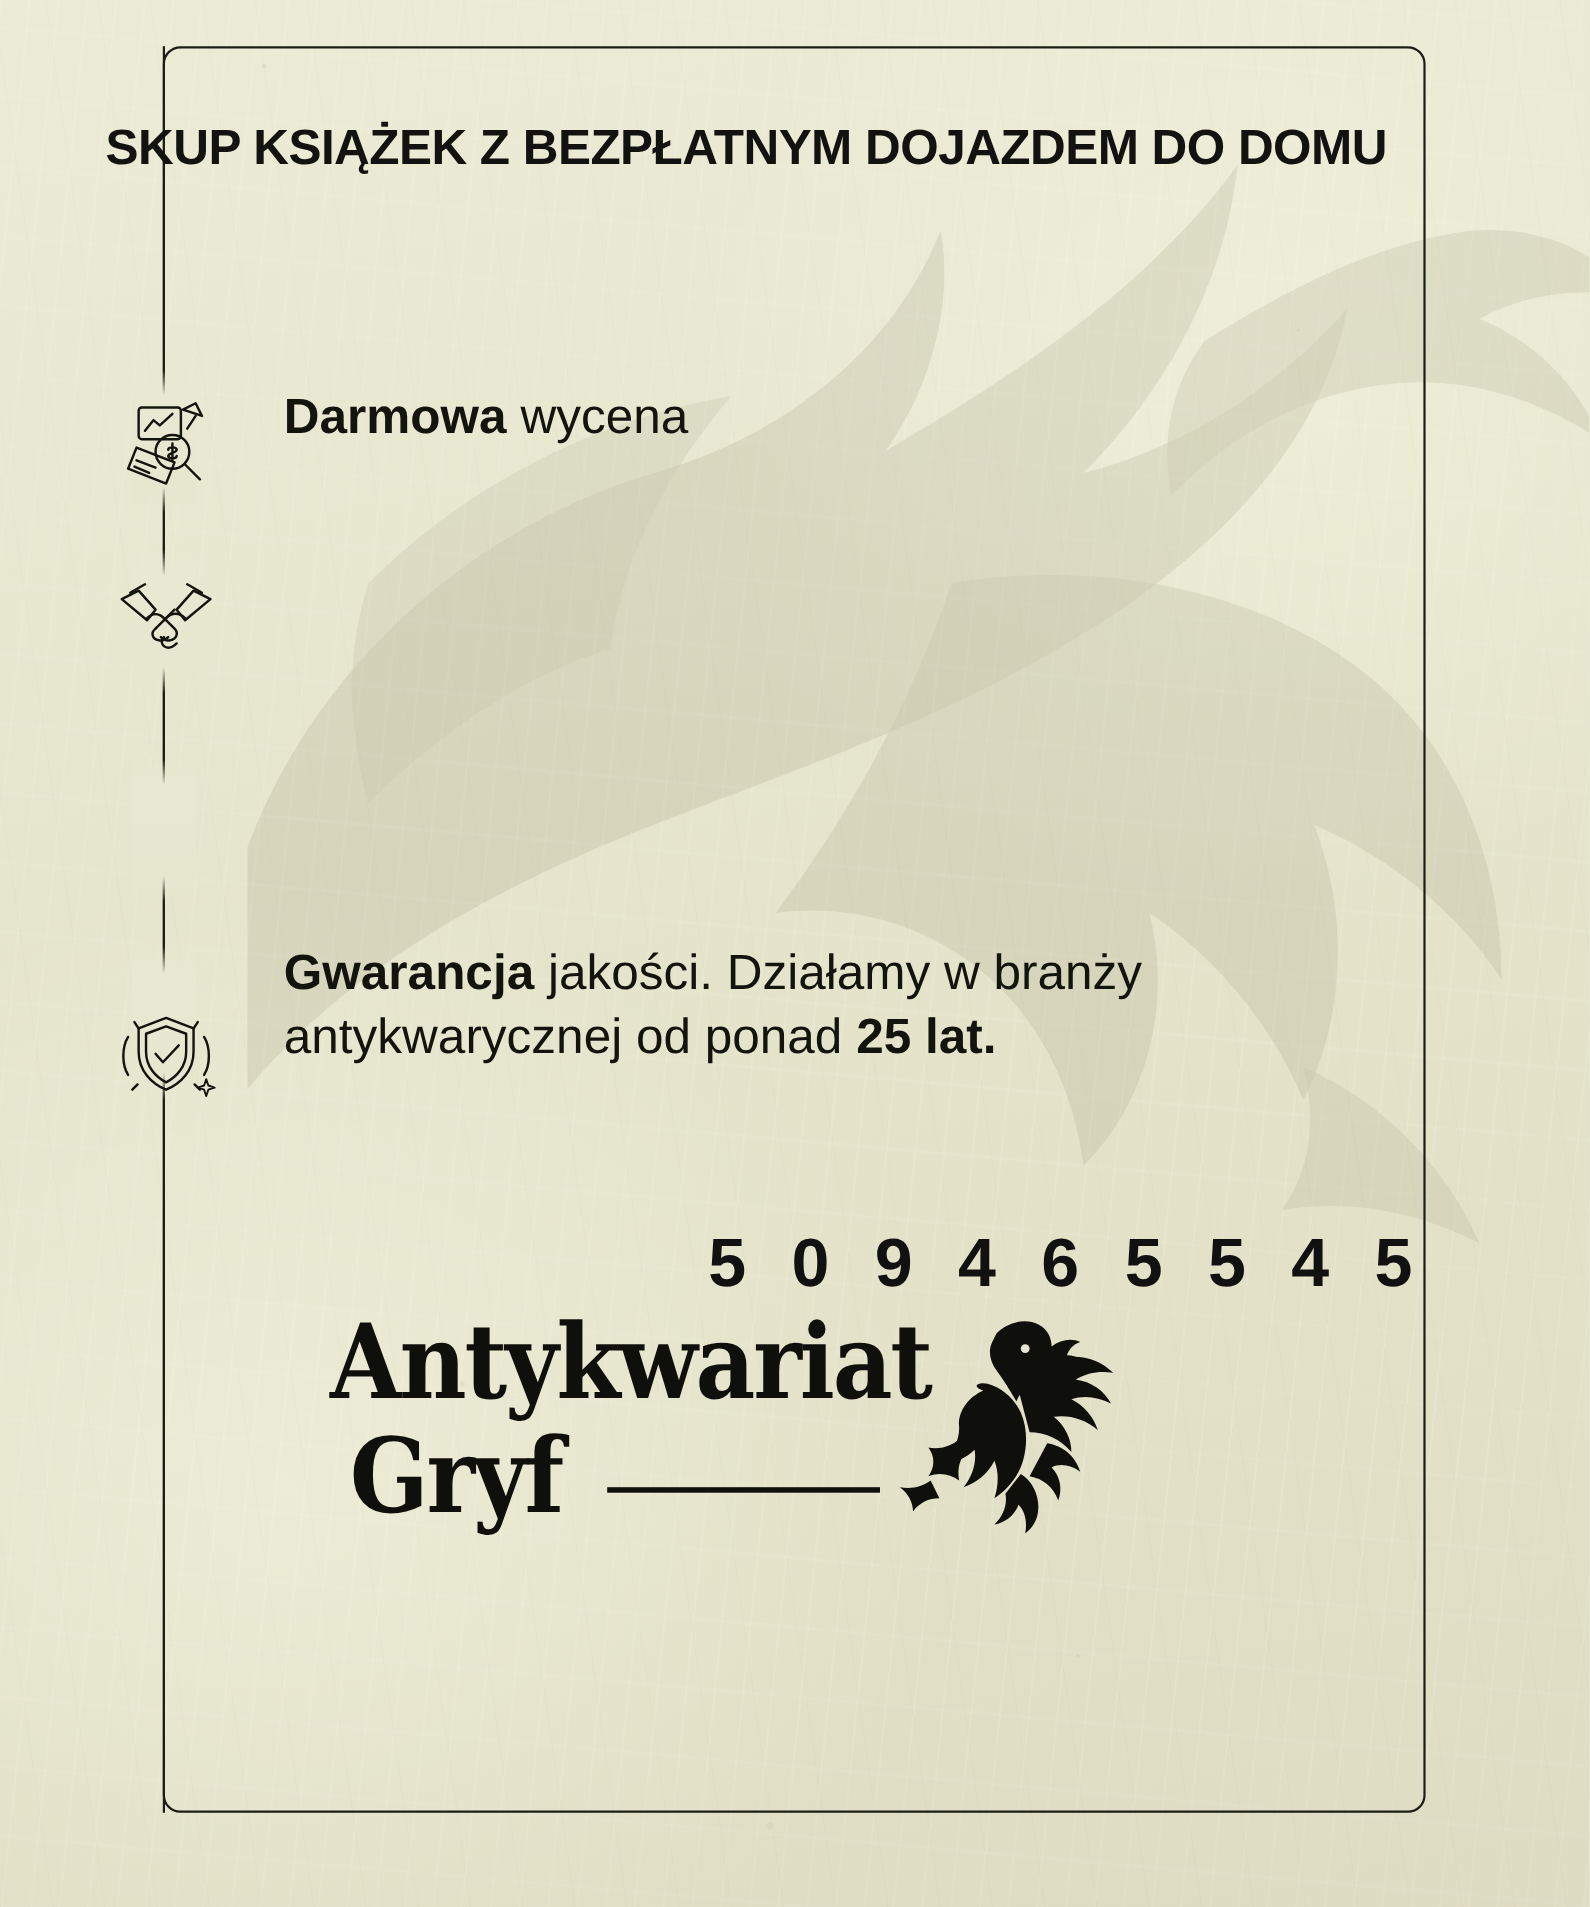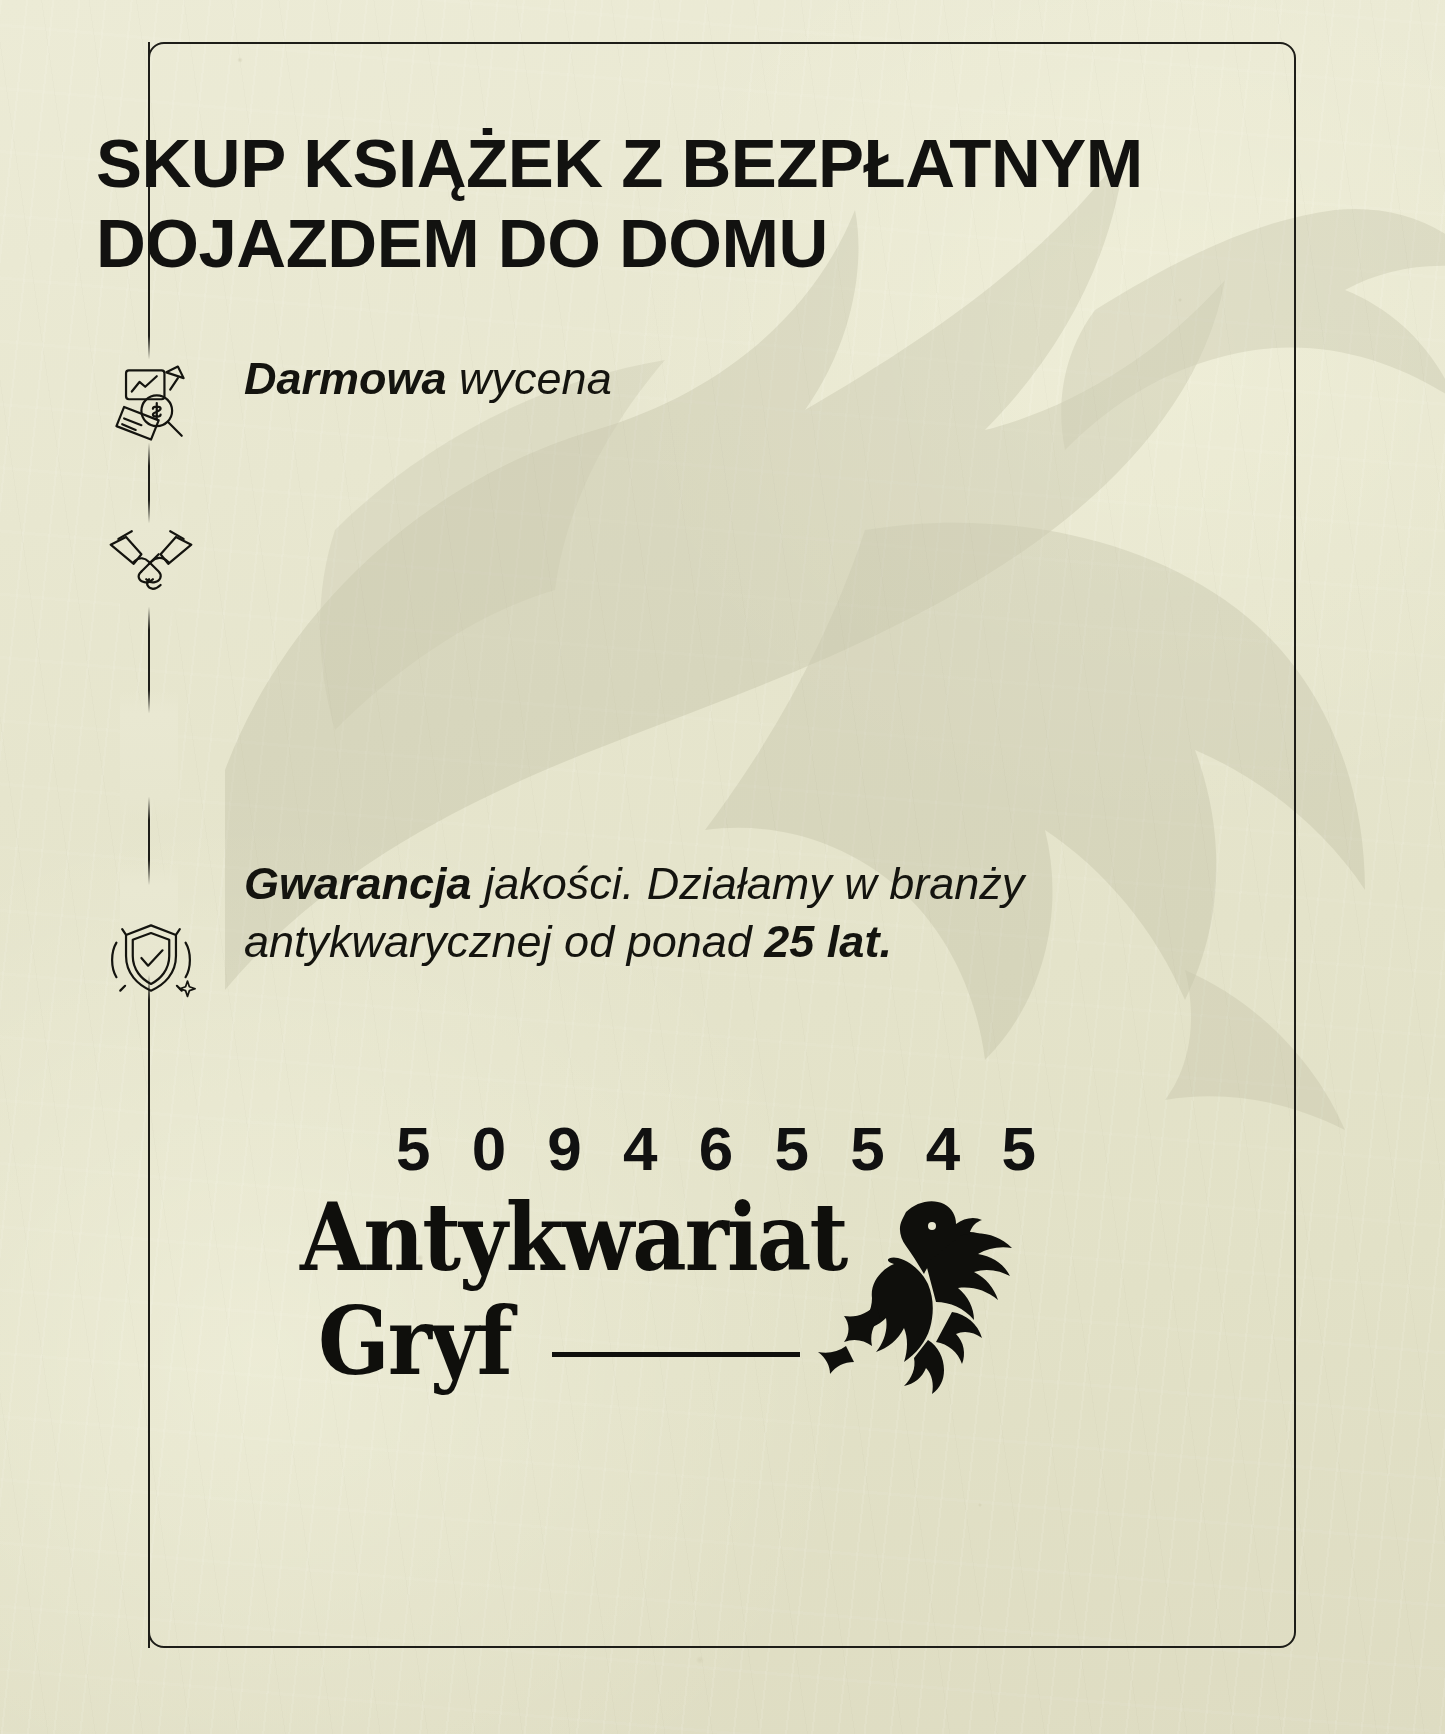--- a/index.html
+++ b/index.html
@@ -74,21 +74,21 @@
     box-sizing: border-box;
   }
 
   #heading {
     position: absolute;
     left: 96px;
     top: 78px;
     width: 1180px;
     color: #121210;
     font-weight: 900;
-    font-size: 69px;
+    font-size: 45px;
     line-height: 1.16;
     letter-spacing: -0.5px;
   }
 
   
   #timeline {
     position: absolute;
     left: 148px;
     top: 42px;
     width: 2px;
@@ -105,45 +105,44 @@
   .row-icon {
     width: 110px;
     height: 110px;
     flex: 0 0 110px;
     display: flex;
     align-items: center;
     justify-content: center;
   }
   .row-icon svg { width: 96px; height: 96px; display: block; }
   .row-text {
-    margin-left: 38px;
+    margin-left: 52px;
     color: #14140f;
     font-size: 45px;
     line-height: 1.28;
     max-width: 1000px;
     font-weight: 400;
-    font-style: italic;
   }
   .row-text b { font-weight: 800; }
 
   
   .icon-mask {
     position: absolute;
     left: 120px;
     width: 58px;
     background: linear-gradient(180deg, rgba(235,234,216,0) 0%, #e9e8d2 18%, #e7e6cf 82%, rgba(235,234,216,0) 100%);
   }
 
   
   #phone {
     position: absolute;
     left: 148px;
     top: 1113px;
     width: 1148px;
-    text-align: center;
+    text-align: right;
     color: #111;
     font-weight: 900;
     font-size: 62px;
     letter-spacing: 12px;
   }
 
   
   #logo {
     position: absolute;
     left: 290px;

